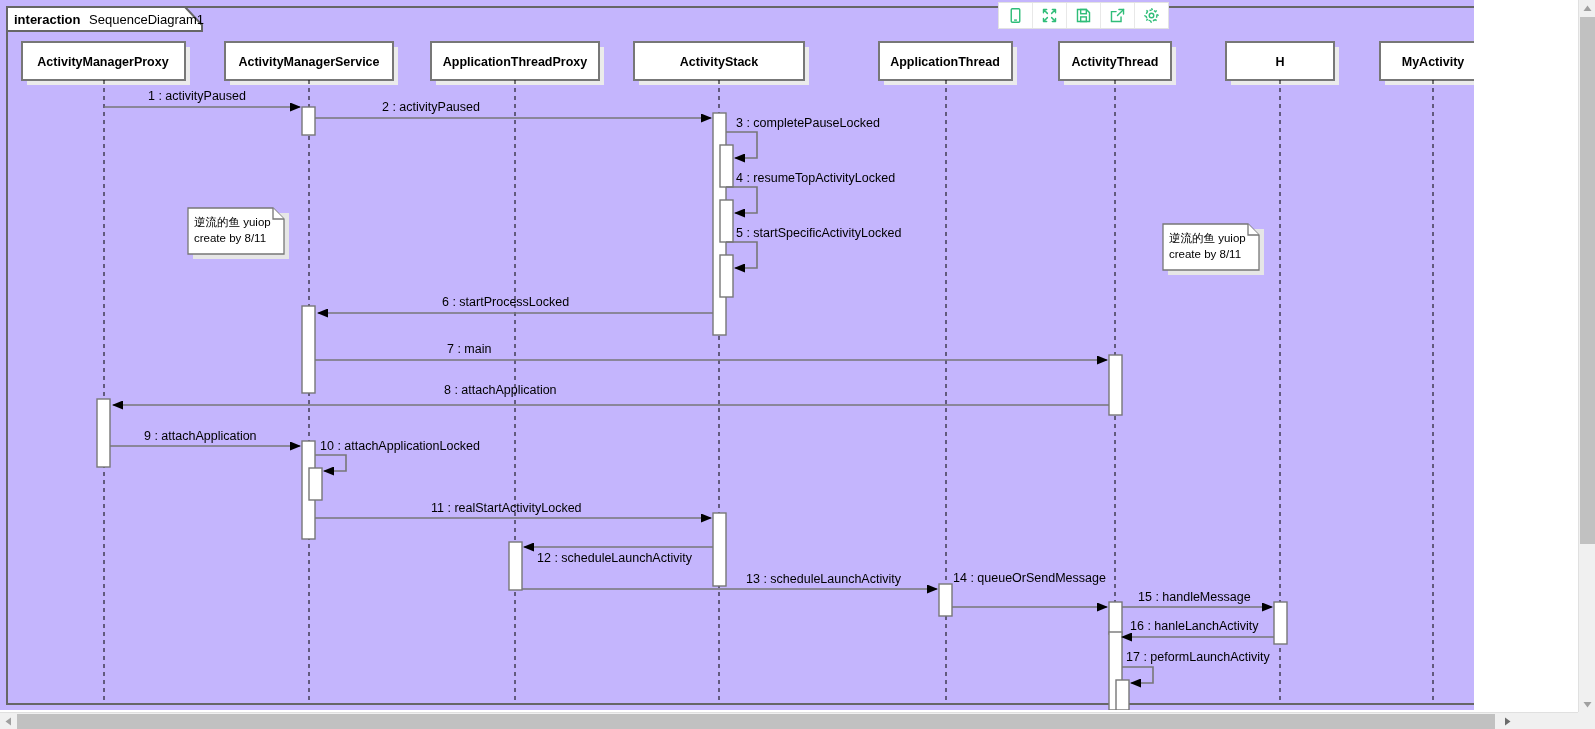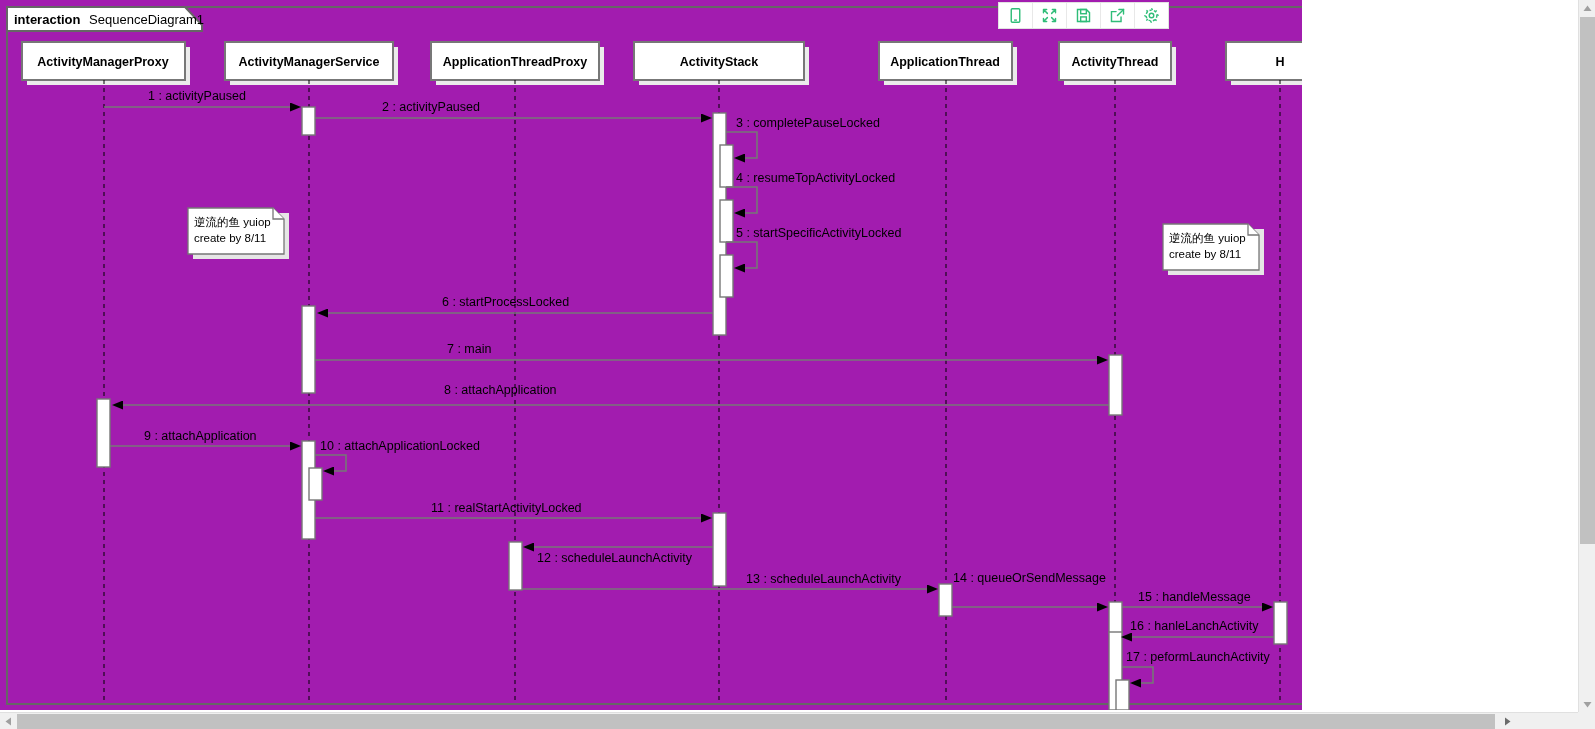--- a/index.html
+++ b/index.html
@@ -12,24 +12,24 @@
     position: relative;
     width: 1595px;
     height: 729px;
     overflow: hidden;
     background: #ffffff;
   }
   
   #canvas {
     position: absolute;
     left: 0; top: 0;
-    width: 1302px;
+    width: 1474px;
     height: 710px;
     overflow: hidden;
-    background: #a21caf;
+    background: #c4b5fd;
   }
   svg#diagram { display: block; }
 
   .frame-rect {
     fill: none;
     stroke: #666666;
     stroke-width: 2;
   }
   .tab-path {
     fill: #ffffff;

